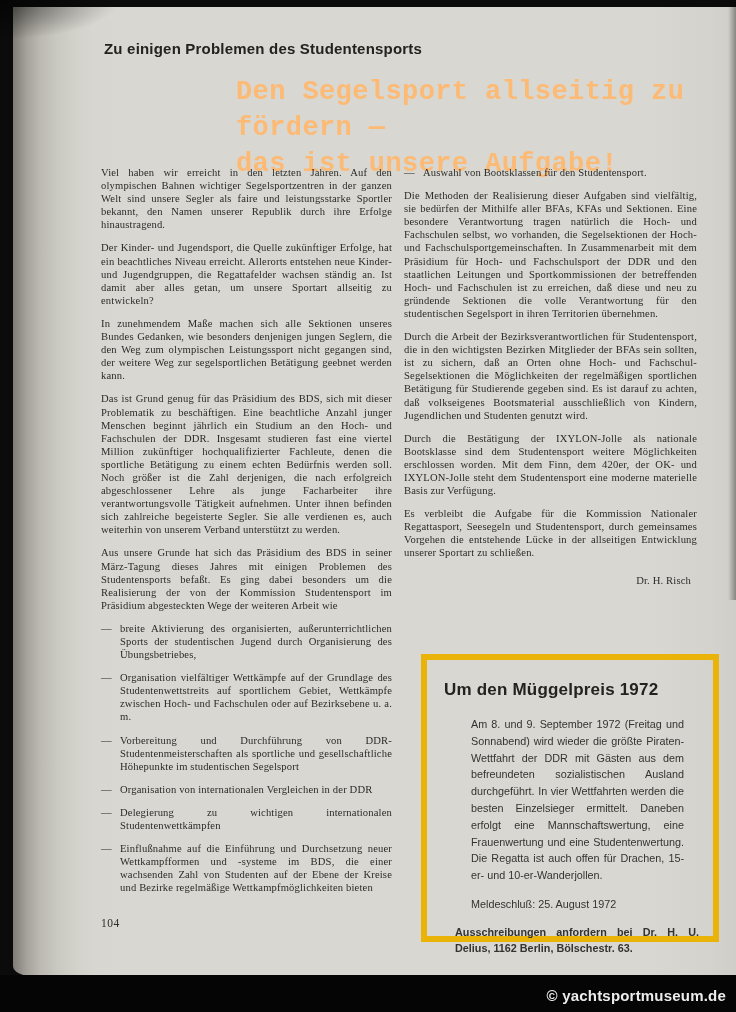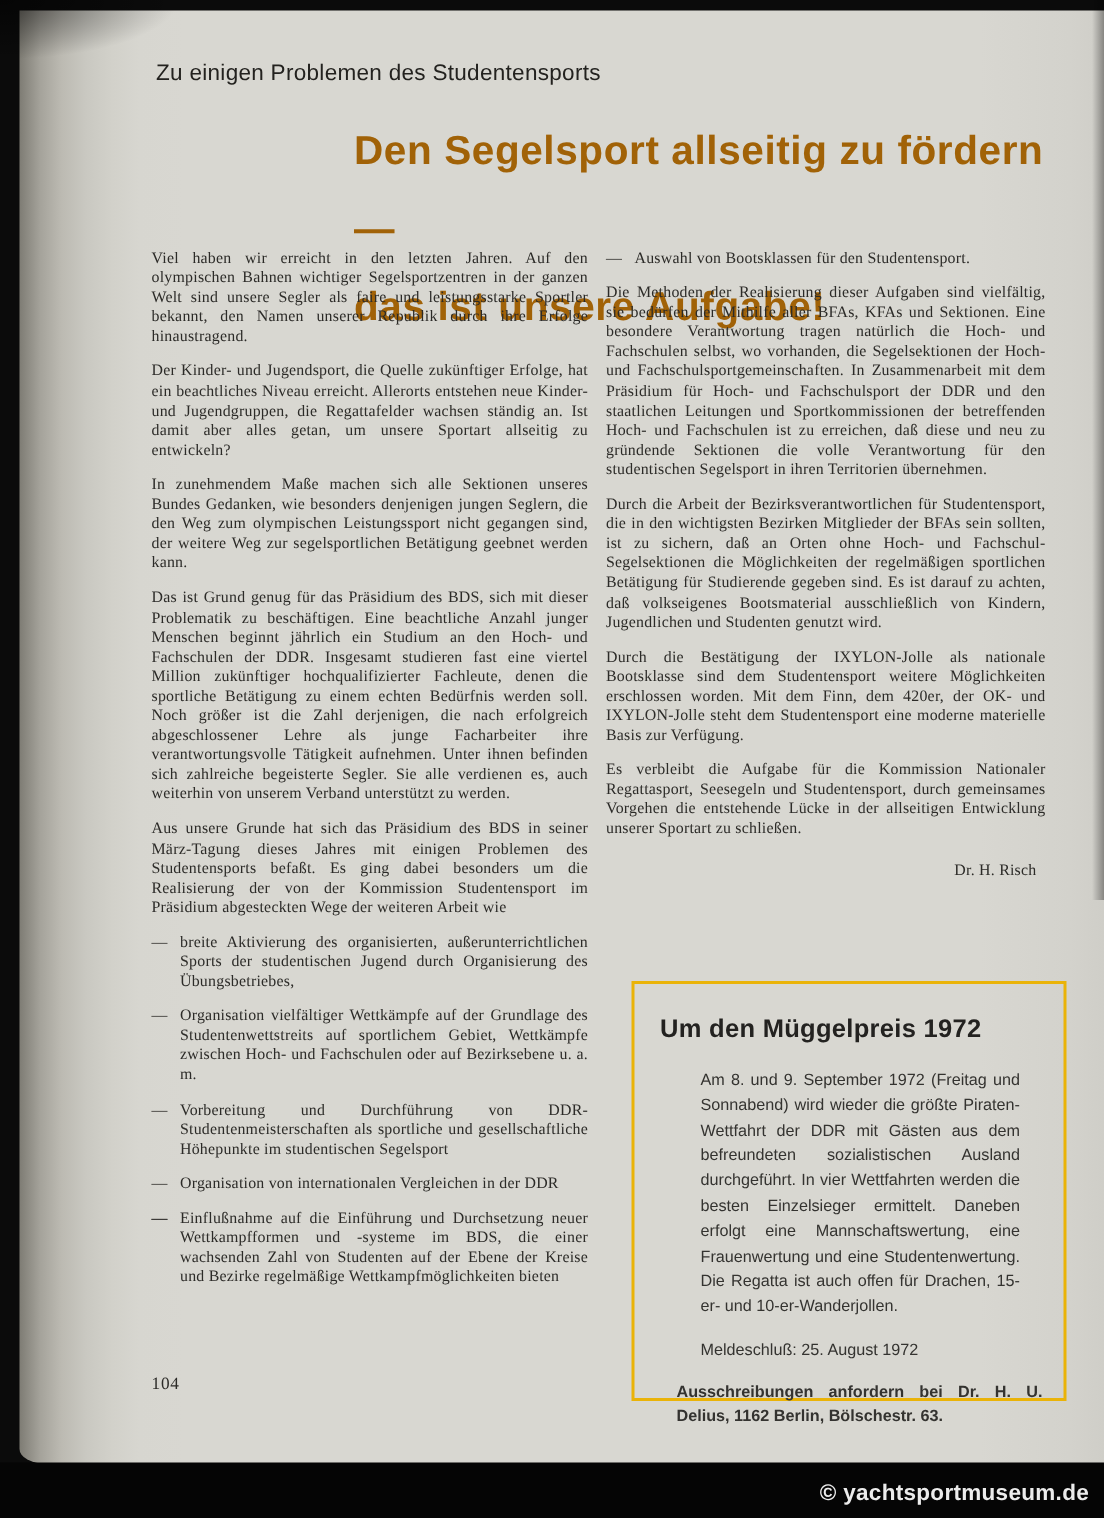--- a/index.html
+++ b/index.html
@@ -23,28 +23,28 @@
     border-bottom-left-radius:18px 10px;
   }
   .sheet-top-shade{
     position:absolute;left:0;top:0;width:120px;height:40px;
     background:radial-gradient(ellipse at 0% 0%, rgba(0,0,0,.55), rgba(0,0,0,0) 70%);
     pointer-events:none;
   }
   .kicker{
     position:absolute;left:104px;top:40px;
     font-family:"Liberation Sans", sans-serif;
-    font-weight:normal;font-size:15px;color:#23221f;
+    font-weight:bold;font-size:15px;color:#23221f;
     letter-spacing:.2px;
   }
   .headline{
     position:absolute;left:236px;top:74px;width:480px;
-    font-family:Liberation Sans, sans-serif;
-    font-weight:bold;font-size:27px;line-height:52px;
-    color:#a16207;letter-spacing:.4px;
+    font-family:Liberation Mono, monospace;
+    font-weight:bold;font-size:27px;line-height:36px;
+    color:#fdba74;letter-spacing:.4px;
   }
   .col{
     position:absolute;top:166px;
     font-size:10.6px;line-height:13.1px;
     color:#2c2b28;
     text-align:justify;
     letter-spacing:.15px;
   }
   .col-left{left:101px;width:291px;}
   .col-right{left:404px;width:293px;}
@@ -59,21 +59,21 @@
   }
   .signature{
     text-align:right;
     padding-right:6px;
     margin-top:14px;
     color:#2c2b28;
   }
   .ad-box{
     position:absolute;left:421px;top:654px;
     width:286px;height:276px;
-    border:2px solid #eab308;
+    border:6px solid #eab308;
     background:transparent;
     font-family:"Liberation Sans", sans-serif;
     color:#343330;
   }
   .ad-box .ad-title{
     margin:20px 0 16px 17px;
     font-size:17px;font-weight:bold;color:#232220;
     letter-spacing:.2px;
   }
   .ad-box .ad-body{
@@ -142,20 +142,21 @@
   <div class="bullet">
     <span class="dash">—</span>
     <span>Vorbereitung und Durchführung von DDR-Studentenmeisterschaften als sportliche und gesellschaftliche Höhepunkte im studentischen Segelsport</span>
   </div>
   <div class="bullet">
     <span class="dash">—</span>
     <span>Organisation von internationalen Vergleichen in der DDR</span>
   </div>
   <div class="bullet">
     <span class="dash">—</span>
+    <span>Delegierung zu wichtigen internationalen Studentenwettkämpfen</span>
   </div>
   <div class="bullet">
     <span class="dash">—</span>
     <span>Einflußnahme auf die Einführung und Durchsetzung neuer Wettkampfformen und -systeme im BDS, die einer wachsenden Zahl von Studenten auf der Ebene der Kreise und Bezirke regelmäßige Wettkampfmöglichkeiten bieten</span>
   </div>
 </div>
 
 <div class="col col-right">
   <div class="bullet">
     <span class="dash">—</span>

